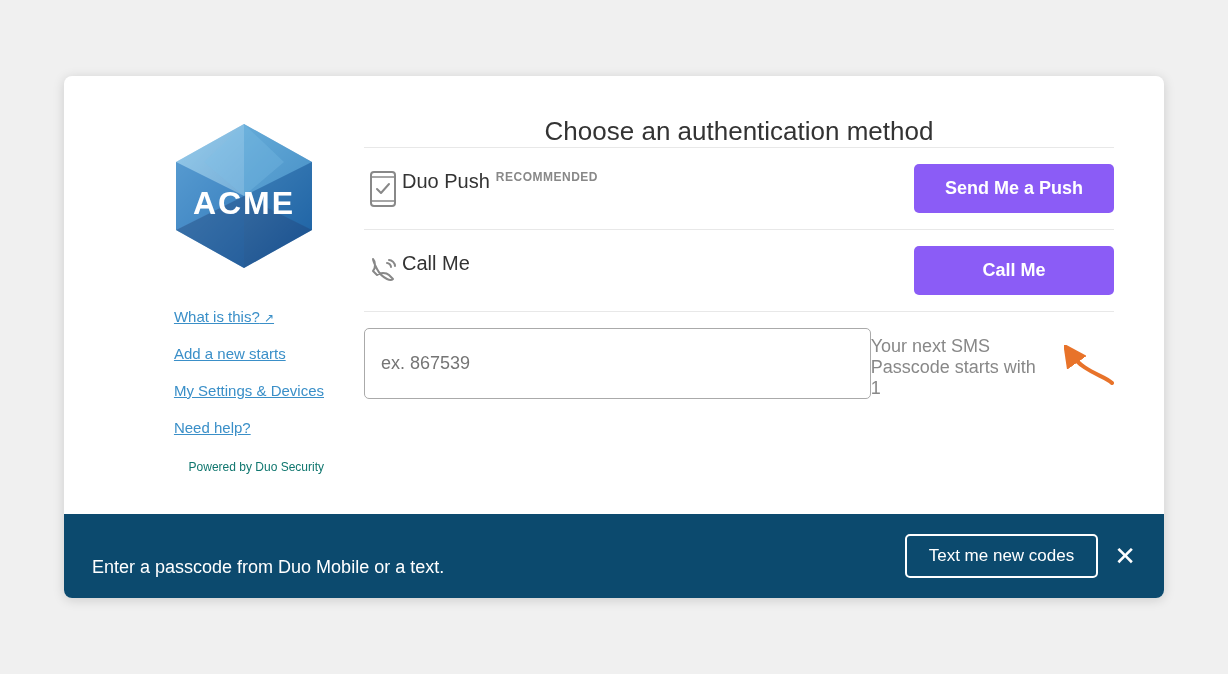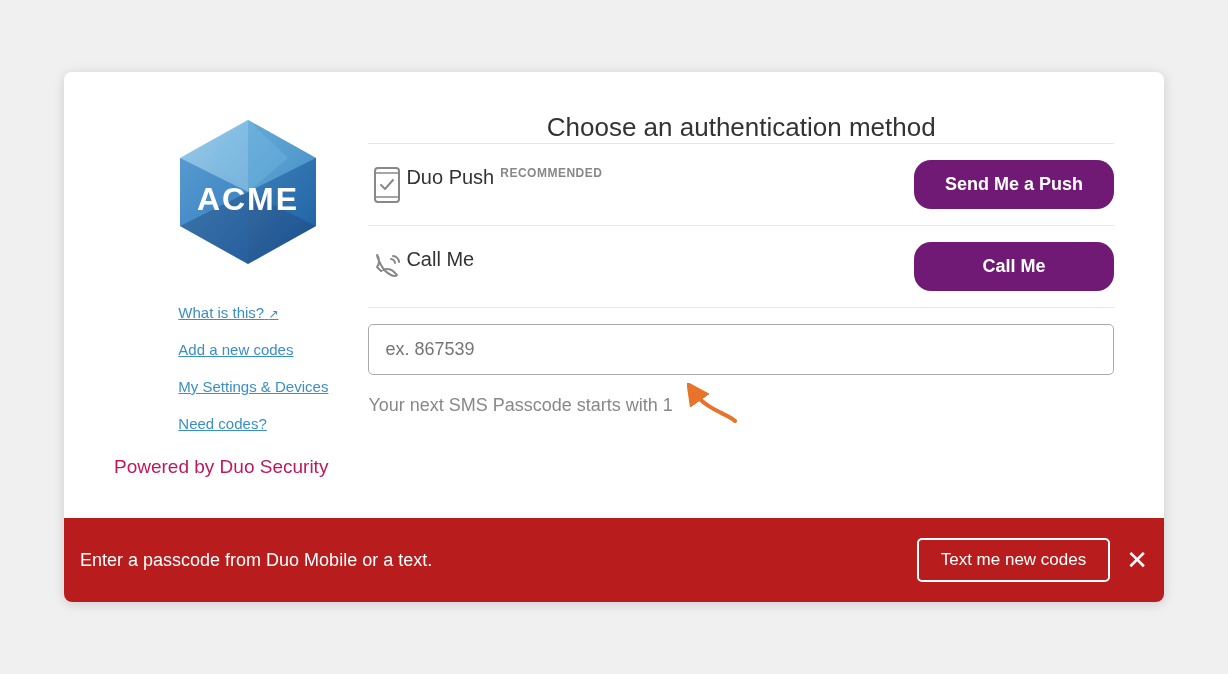--- a/index.html
+++ b/index.html
@@ -65,22 +65,22 @@
     }
 
     .left-links a {
       color: #3a8fc8;
       text-decoration: underline;
       font-size: 15px;
       cursor: pointer;
     }
 
     .powered-by {
-      font-size: 19px;
-      color: #be185d;
+      font-size: 12px;
+      color: #0f766e;
     }
 
     
     .right-panel {
       flex: 1;
       display: flex;
       flex-direction: column;
     }
 
     .page-title {
@@ -121,44 +121,44 @@
     .recommended-badge {
       font-size: 12px;
       font-weight: 600;
       color: #888;
       letter-spacing: 0.5px;
       text-transform: uppercase;
       margin-left: 6px;
     }
 
     .green-btn {
-      background: #701a75;
+      background: #8b5cf6;
       color: #fff;
       border: none;
-      border-radius: 17px;
+      border-radius: 5px;
       padding: 14px 28px;
       font-size: 18px;
       font-weight: 600;
       cursor: pointer;
       min-width: 200px;
       text-align: center;
     }
 
     
     .passcode-row {
       display: flex;
       align-items: flex-start;
       justify-content: space-between;
       padding: 16px 0;
       gap: 20px;
     }
 
     .passcode-input-wrap {
       display: flex;
-      flex-direction: column;
+      flex-direction: row;
       flex: 1;
       justify-content: flex-end;
     }
 
     .passcode-input {
       border: 1.5px solid #aaa;
       border-radius: 5px;
       padding: 14px 16px;
       font-size: 18px;
       color: #aaa;
@@ -176,25 +176,25 @@
     }
 
     
     .arrow-wrap {
       display: inline-block;
       margin-left: 6px;
     }
 
     
     .card-footer {
-      background: #b91c1c;
-      display: flex;
-      align-items: center;
+      background: #0c4a6e;
+      display: flex;
+      align-items: flex-end;
       justify-content: space-between;
-      padding: 20px 16px;
+      padding: 20px 28px;
     }
 
     .footer-message {
       color: #fff;
       font-size: 18px;
     }
 
     .footer-actions {
       display: flex;
       align-items: center;
@@ -252,23 +252,23 @@
 
             <text x="80" y="98" text-anchor="middle" font-size="32" font-weight="800" fill="white" font-family="Arial, sans-serif" letter-spacing="2">ACME</text>
           </svg>
         </div>
 
         <div class="left-links">
           <a href="#">
             <span>What is this?</span>
             <span style="font-size:12px;">↗</span>
           </a>
-          <a href="#">Add a new codes</a>
+          <a href="#">Add a new starts</a>
           <a href="#">My Settings &amp; Devices</a>
-          <a href="#">Need codes?</a>
+          <a href="#">Need help?</a>
         </div>
 
         <div class="powered-by">Powered by Duo Security</div>
       </div>
 
       <div class="right-panel">
         <h2 class="page-title">Choose an authentication method</h2>
 
         <div class="auth-row">
           <div class="auth-label">

